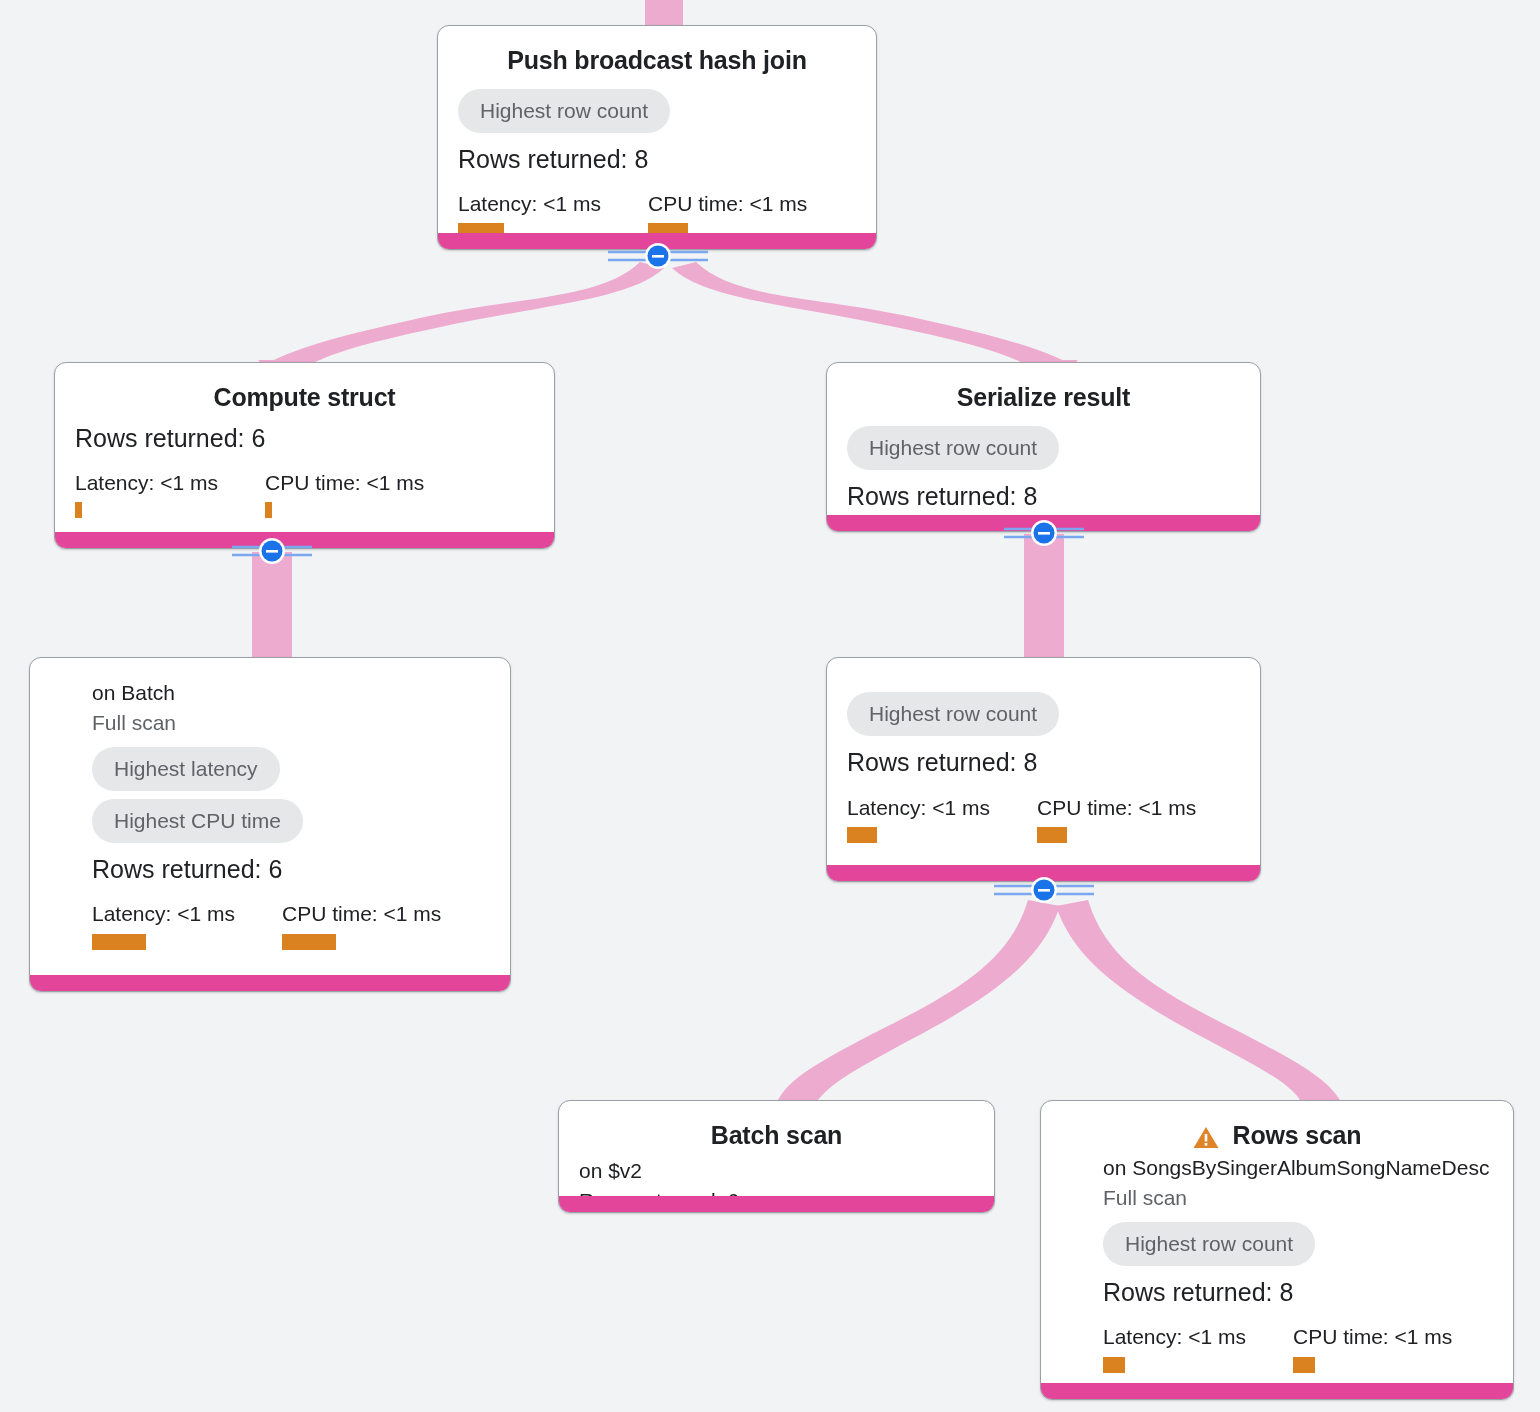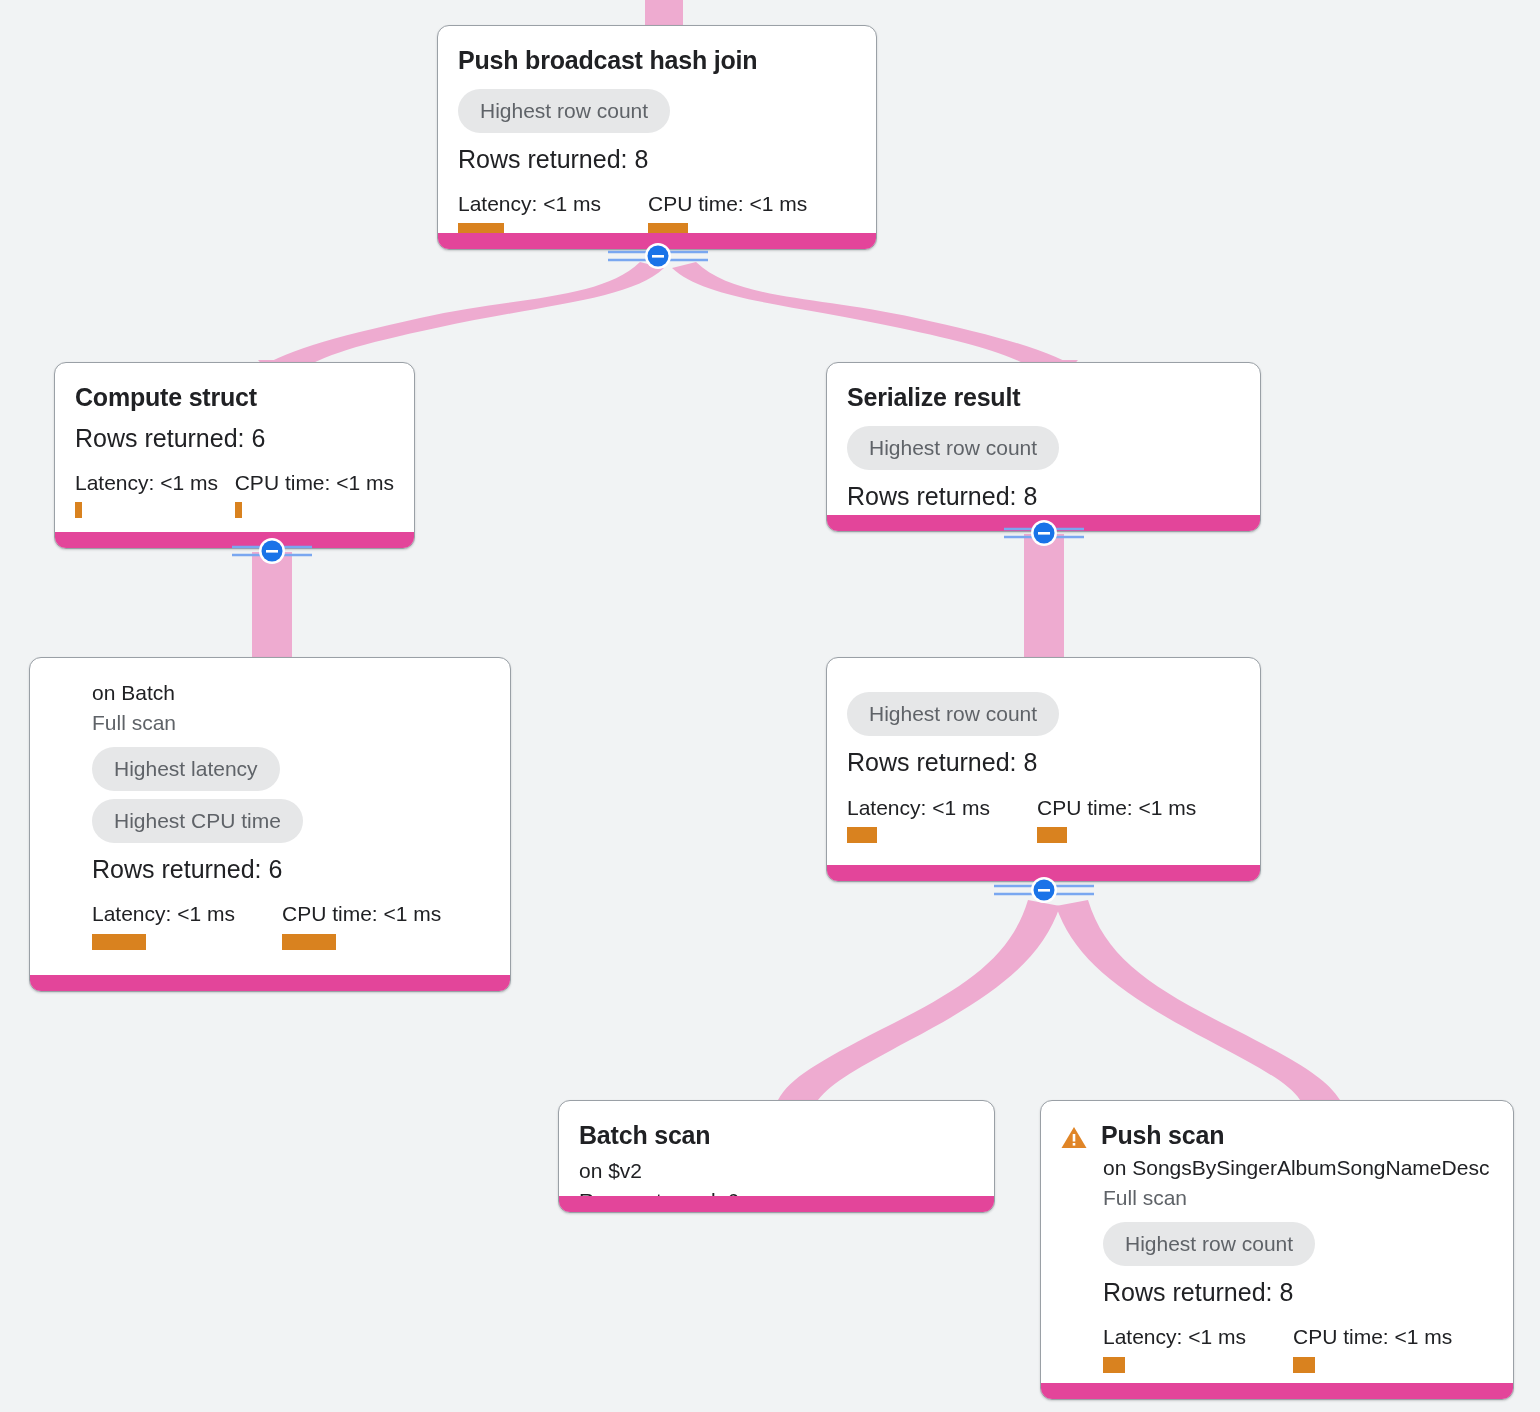--- a/index.html
+++ b/index.html
@@ -22,21 +22,21 @@
     border-radius:12px;
     box-sizing:border-box;
     overflow:hidden;
     box-shadow:0 1px 2px rgba(60,64,67,.22);
   }
   .node-body{padding:20px 20px 14px 20px;}
   .node-bottom-bar{
     position:absolute;left:0;right:0;bottom:0;
     height:16px;background:#e3459a;
   }
-  .node-head{display:flex;align-items:flex-start;gap:14px;}
+  .node-head{display:flex;align-items:flex-start;gap:14px;justify-content:center;}
   .warn-icon{flex:0 0 auto;margin-top:5px;}
   .node-title{
     font-size:25px;
     font-weight:700;
     color:#202124;
     letter-spacing:-.2px;
     line-height:1.15;
   }
   .node-sub{margin-top:6px;}
   .sub-line{
@@ -138,21 +138,21 @@
   <div style="position:absolute;left:608px;top:243px;width:100px;height:26px;">
     <svg width="100" height="26" viewBox="0 0 100 26" xmlns="http://www.w3.org/2000/svg">
       <line x1="0" y1="9" x2="100" y2="9" stroke="#7aa7f0" stroke-width="2.5"></line>
       <line x1="0" y1="17" x2="100" y2="17" stroke="#7aa7f0" stroke-width="2.5"></line>
       <circle cx="50" cy="13" r="13" fill="#ffffff"></circle>
       <circle cx="50" cy="13" r="10.5" fill="#1a73e8"></circle>
       <rect x="44" y="12" width="12" height="2.6" fill="#ffffff"></rect>
     </svg>
   </div>
 
-  <div class="node" style="left:54px;top:362px;width:361px;height:187px;">
+  <div class="node" style="left:54px;top:362px;width:501px;height:187px;">
     <div class="node-body">
       <div class="node-head">
         <div class="node-title">Compute struct</div>
       </div>
       <div class="rows-line">Rows returned: 6</div>
       <div class="metrics">
         <div style="width:190px;">
           <div class="metric-label">Latency: &lt;1 ms</div>
           <div class="metric-bar" style="width:7px;"></div>
         </div>
@@ -271,21 +271,21 @@
   <div class="node" style="left:1040px;top:1100px;width:474px;height:300px;">
     <div class="node-body">
       <div class="node-head">
         <span class="warn-icon">
           <svg width="26" height="23" viewBox="0 0 26 23" xmlns="http://www.w3.org/2000/svg">
             <path d="M13 1 L25.5 22 L0.5 22 Z" fill="#e08527"></path>
             <rect x="11.7" y="8" width="2.6" height="7.5" fill="#ffffff"></rect>
             <rect x="11.7" y="17" width="2.6" height="2.6" fill="#ffffff"></rect>
           </svg>
         </span>
-        <div class="node-title">Push scan</div>
+        <div class="node-title">Rows scan</div>
       </div>
       <div class="indented">
         <div class="sub-line">on SongsBySingerAlbumSongNameDesc</div>
         <div class="sub-line muted">Full scan</div>
         <div>
           <span class="pill">Highest row count</span>
         </div>
         <div class="rows-line">Rows returned: 8</div>
         <div class="metrics">
           <div style="width:190px;">

